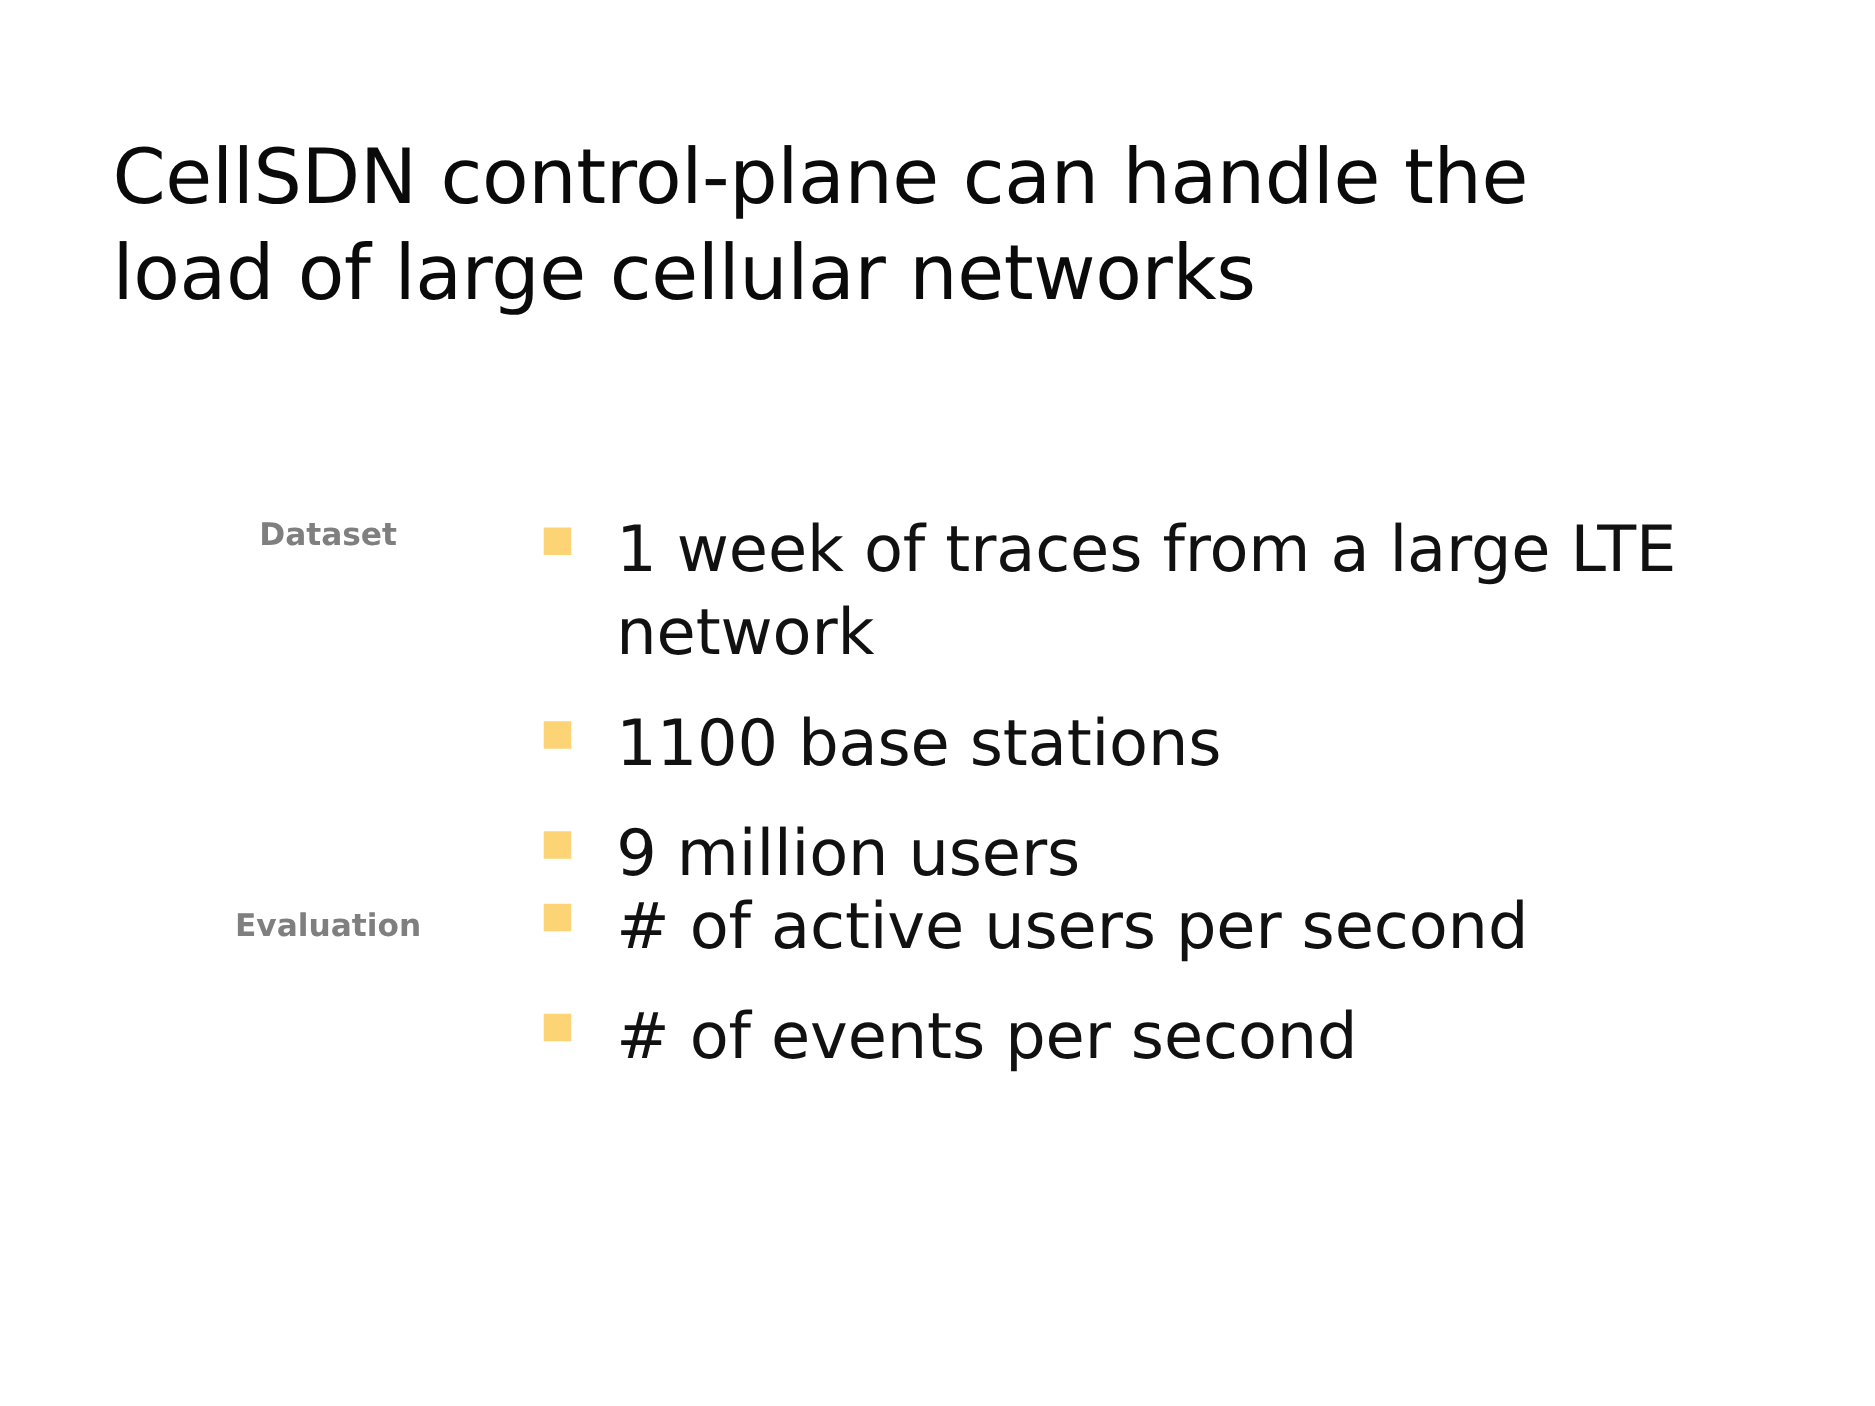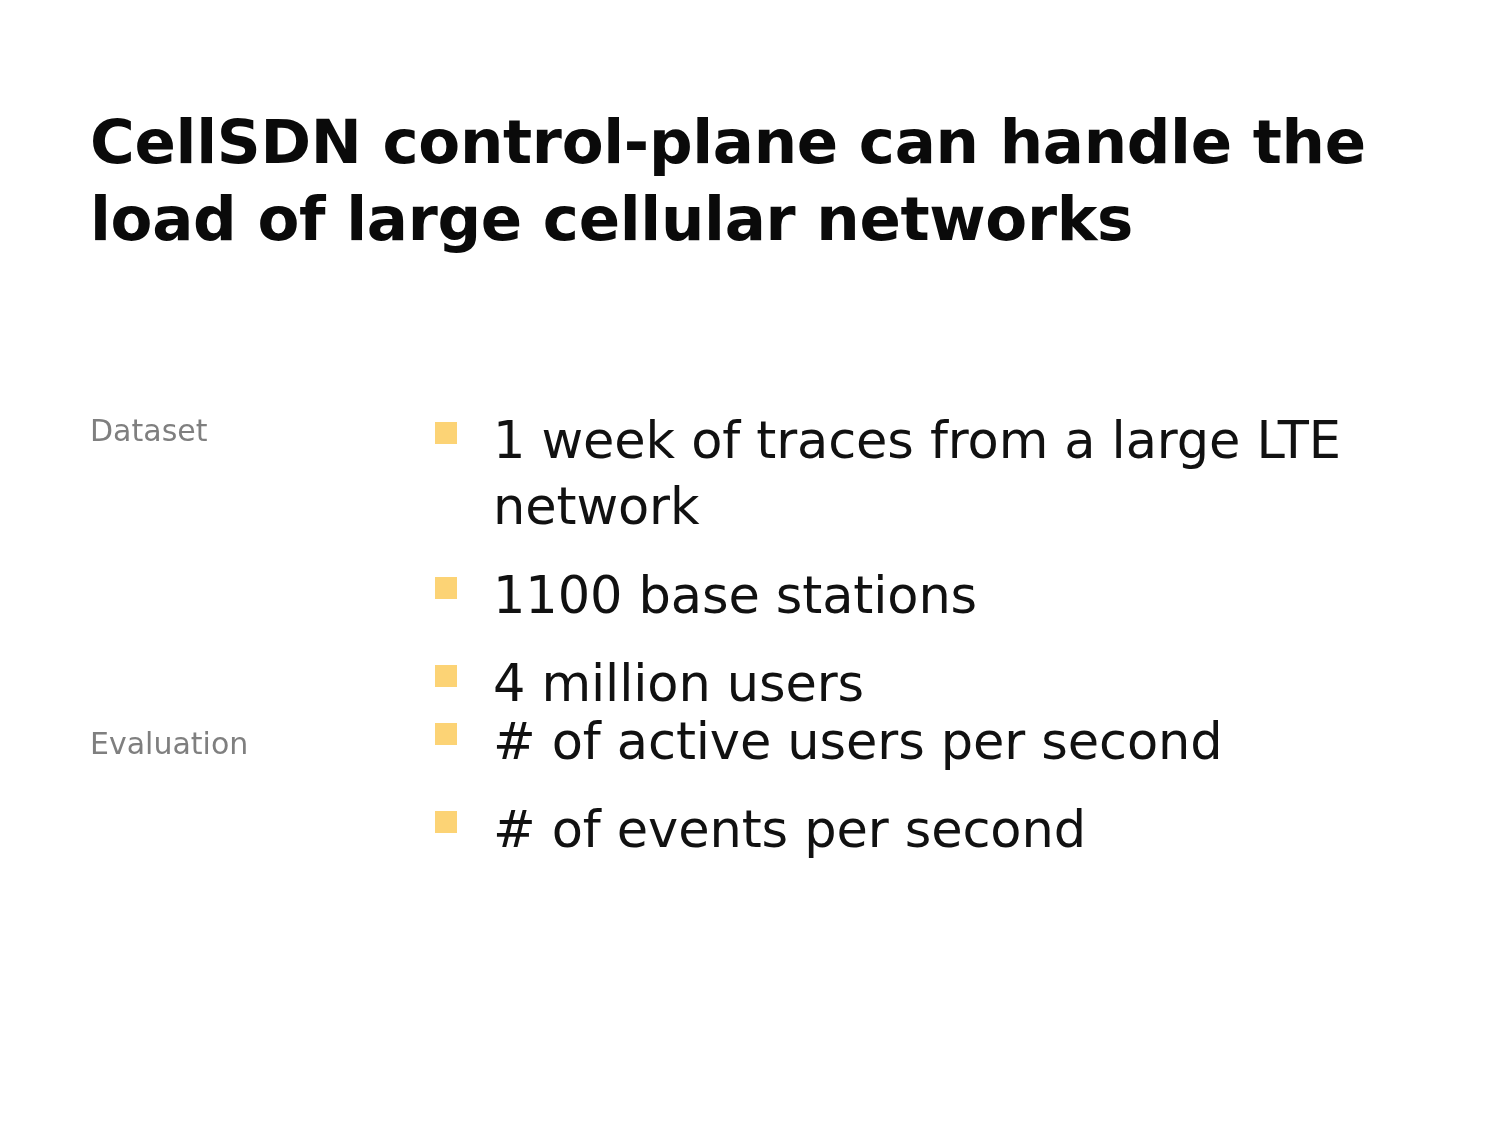--- a/index.html
+++ b/index.html
@@ -23,43 +23,44 @@
   }
 
   
   .slide-title {
     position: absolute;
     left: 90px;
     top: 62px;
     width: 1300px;
     font-size: 61px;
     line-height: 1.27;
-    font-weight: 700;
+    font-weight: 400;
     color: #0a0a0a;
     letter-spacing: -0.3px;
     white-space: pre-line;
   }
 
   
   .group {
     position: absolute;
     display: flex;
     align-items: flex-start;
   }
   .group-dataset   { left: 90px; top: 408px;  width: 1330px; }
   .group-evaluation{ left: 90px; top: 709px;  width: 1330px; }
 
   .group-label {
     width: 345px;
     flex: 0 0 345px;
-    font-size: 30px;
+    font-size: 25px;
     line-height: 1.25;
-    font-weight: 400;
+    font-weight: 700;
     color: #7f7f7f;
     padding-top: 4px;
+    text-align: center;
   }
   .group-label.offset-down { padding-top: 16px; }
 
   .bullet-list {
     flex: 1 1 auto;
     margin: 0;
     padding: 0;
     list-style: none;
   }
   .bullet-item {
@@ -100,21 +101,21 @@
       <li class="bullet-item">
         <span class="bullet-marker"></span>
         <span class="bullet-text">1 week of traces from a large LTE network</span>
       </li>
       <li class="bullet-item">
         <span class="bullet-marker"></span>
         <span class="bullet-text">1100 base stations</span>
       </li>
       <li class="bullet-item">
         <span class="bullet-marker"></span>
-        <span class="bullet-text">4 million users</span>
+        <span class="bullet-text">9 million users</span>
       </li>
     </ul>
   </div>
 
   <div class="group group-evaluation">
     <div class="group-label offset-down">Evaluation</div>
 
     <ul class="bullet-list">
       <li class="bullet-item">
         <span class="bullet-marker"></span>

